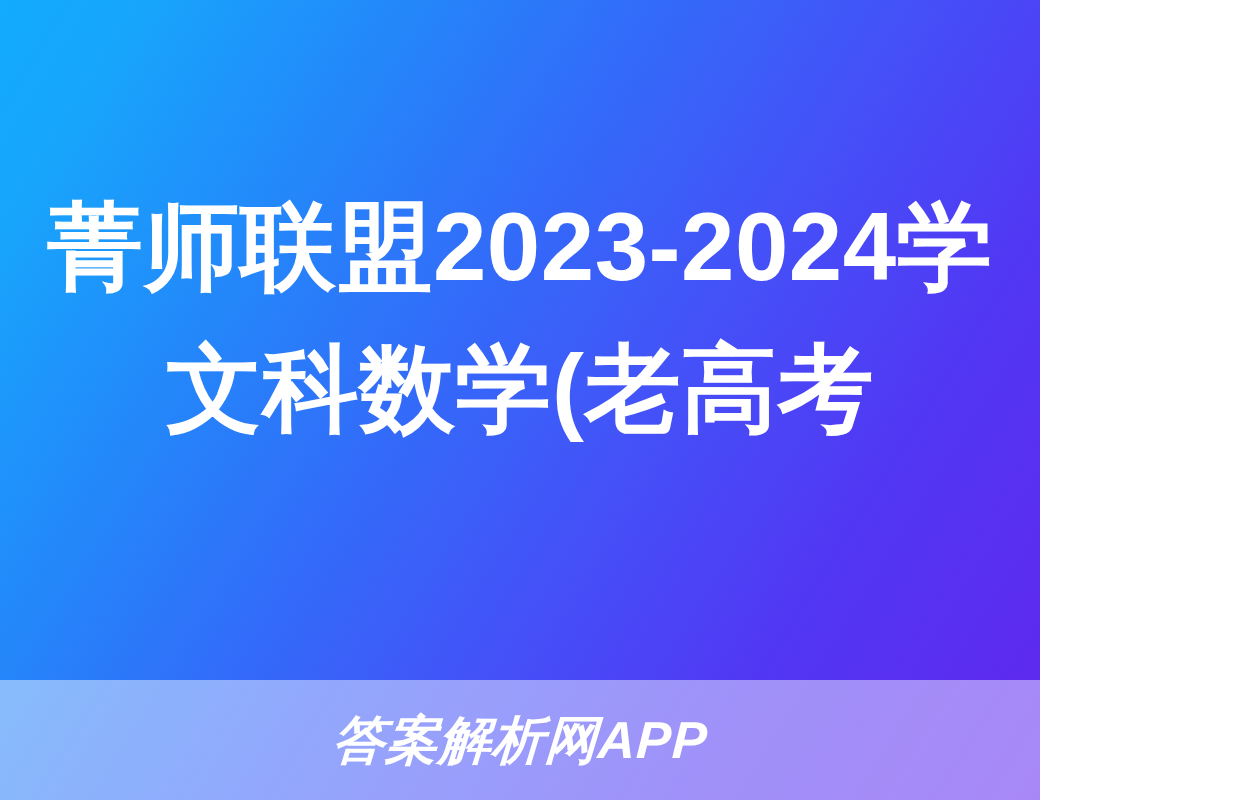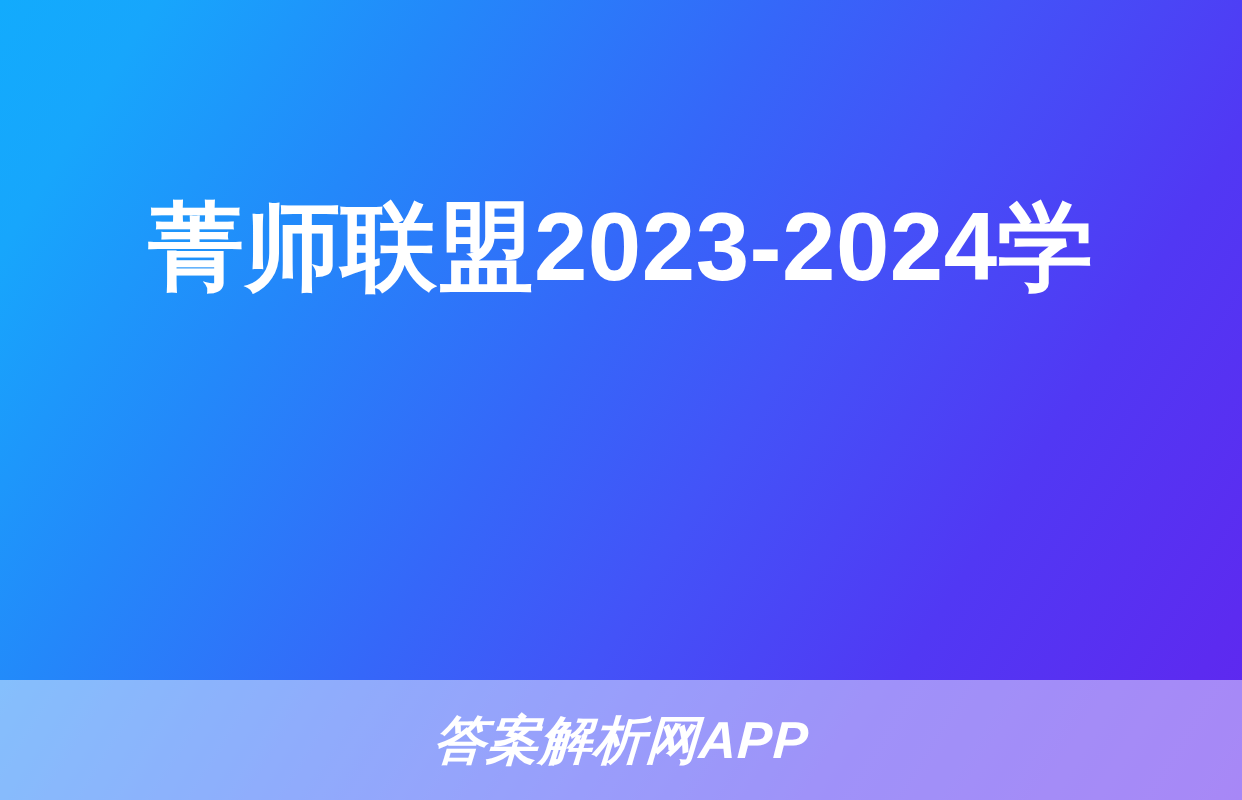--- a/index.html
+++ b/index.html
@@ -8,21 +8,21 @@
   html, body {
     width: 1242px;
     height: 800px;
     overflow: hidden;
     background: #ffffff;
   }
 
   
   #poster {
     position: relative;
-    width: 1242px;
+    width: 1040px;
     height: 800px;
     overflow: hidden;
     font-family: "Liberation Sans", "DejaVu Sans", sans-serif;
   }
 
   
   #gradient-bg {
     position: absolute;
     inset: 0;
     background:
@@ -88,19 +88,20 @@
 </style>
 </head>
 <body>
 
 <div id="poster">
 
   <div id="gradient-bg"></div>
 
   <div id="title-block">
     <span class="title-line">菁师联盟2023-2024学</span>
+    <span class="title-line">文科数学(老高考</span>
   </div>
 
   <div id="footer-band">
     <span id="watermark">答案解析网APP</span>
   </div>
 
 </div>
 
 </body></html>

